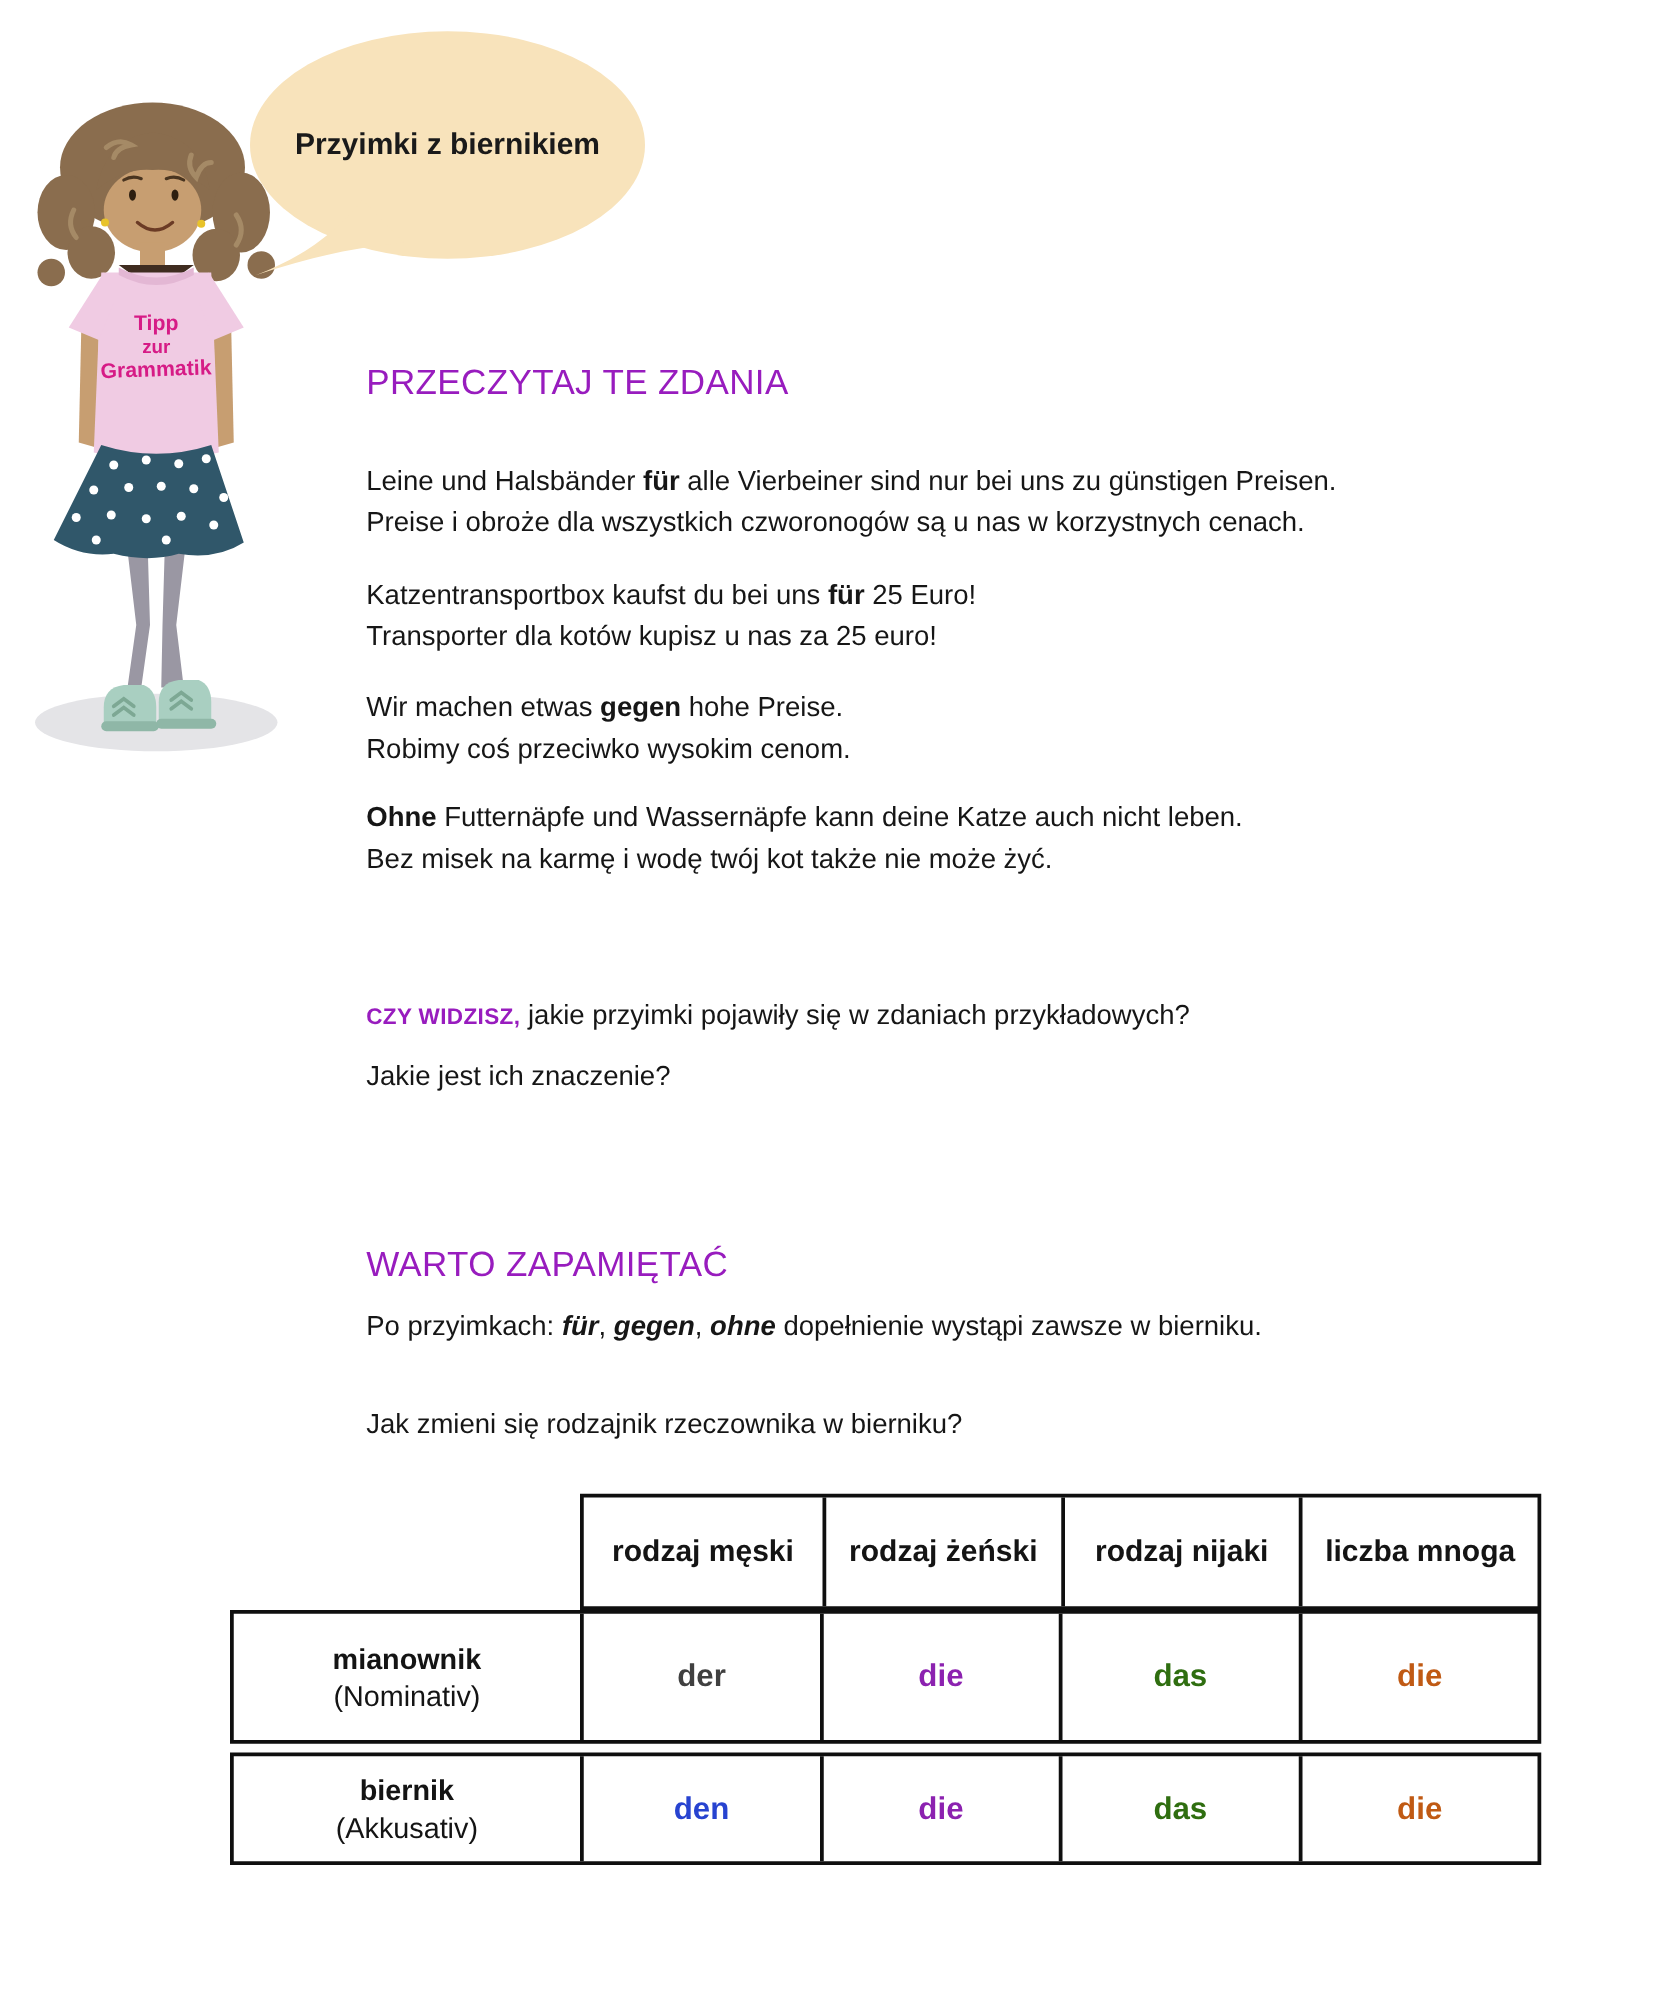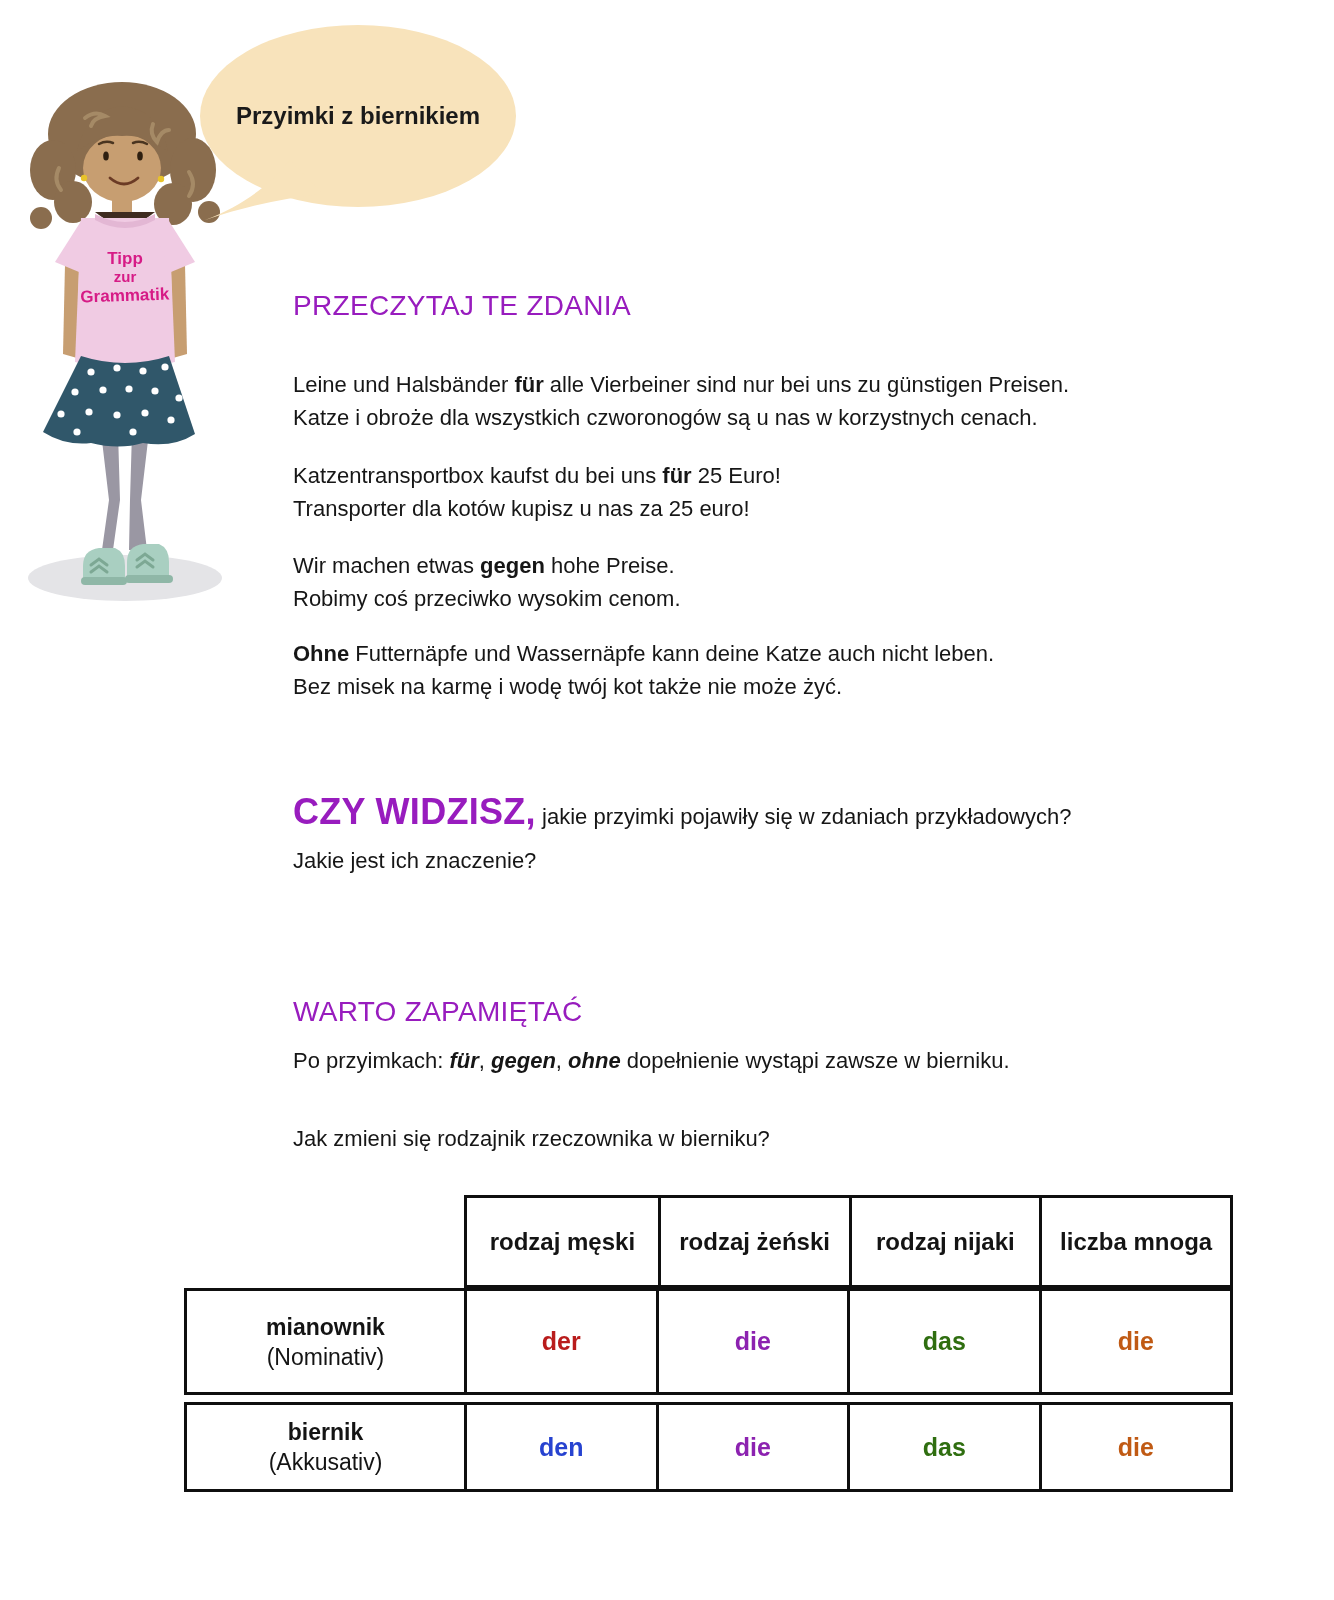--- a/index.html
+++ b/index.html
@@ -16,21 +16,21 @@
   }
   .bubble-text{font-size:24px;font-weight:bold;color:#1a1a1a;white-space:nowrap;text-align:center;}
   .bubble-tail{left:195px;top:148px;width:150px;height:85px;}
 
   
   .heading{font-size:28px;font-weight:normal;color:#981cbe;letter-spacing:.3px;white-space:nowrap;}
 
   
   .body-text{font-size:22px;line-height:33px;color:#161616;}
   .pair{left:293px;width:940px;}
-  .inline-heading{font-size:36px;font-weight:bold;color:#981cbe;letter-spacing:.3px;}
+  .inline-heading{font-size:18px;font-weight:bold;color:#981cbe;letter-spacing:.3px;}
   .bi{font-weight:bold;font-style:italic;}
 
   
   .tbl-head{
     left:464px;top:1195px;width:769px;height:93px;box-sizing:border-box;
     display:grid;grid-template-columns:repeat(4,1fr);border:3px solid #0f0f0f;background:#fff;
   }
   .hcell{display:flex;align-items:center;justify-content:center;font-weight:bold;font-size:24px;border-left:3px solid #0f0f0f;white-space:nowrap;}
   .hcell:first-child{border-left:none;}
   .trow{
@@ -153,21 +153,21 @@
     <span class="bubble-text">Przyimki z biernikiem</span>
   </div>
   <svg class="abs bubble-tail" viewBox="0 0 150 85">
     <path d="M95,12 C72,40 46,58 10,72 C52,58 88,50 128,46 Z" fill="#f8e3bb"></path>
   </svg>
 
   <div class="abs heading" style="left:293px;top:290px;">PRZECZYTAJ TE ZDANIA</div>
 
   <div class="abs pair body-text" style="top:368px;">
     <div><span>Leine und Halsbänder </span><b>für</b><span> alle Vierbeiner sind nur bei uns zu günstigen Preisen.</span></div>
-    <div>Katze i obroże dla wszystkich czworonogów są u nas w korzystnych cenach.</div>
+    <div>Preise i obroże dla wszystkich czworonogów są u nas w korzystnych cenach.</div>
   </div>
 
   <div class="abs pair body-text" style="top:459px;">
     <div><span>Katzentransportbox kaufst du bei uns </span><b>für</b><span> 25 Euro!</span></div>
     <div>Transporter dla kotów kupisz u nas za 25 euro!</div>
   </div>
 
   <div class="abs pair body-text" style="top:549px;">
     <div><span>Wir machen etwas </span><b>gegen</b><span> hohe Preise.</span></div>
     <div>Robimy coś przeciwko wysokim cenom.</div>
@@ -194,21 +194,21 @@
     <div class="hcell">rodzaj nijaki</div>
     <div class="hcell">liczba mnoga</div>
   </div>
 
   <div class="abs trow trow-1">
     <div class="cell row-label">
       <div class="nm">mianownik</div>
       <div>(Nominativ)</div>
     </div>
     <div class="cell">
-        <span class="val" style="color: #b91c1c;">der</span>
+        <span class="val" style="color: #404040;">der</span>
       </div>
     <div class="cell">
         <span class="val" style="color: rgb(140, 34, 176);">die</span>
       </div>
     <div class="cell">
         <span class="val" style="color: rgb(47, 110, 16);">das</span>
       </div>
     <div class="cell">
         <span class="val" style="color: rgb(192, 90, 20);">die</span>
       </div>

